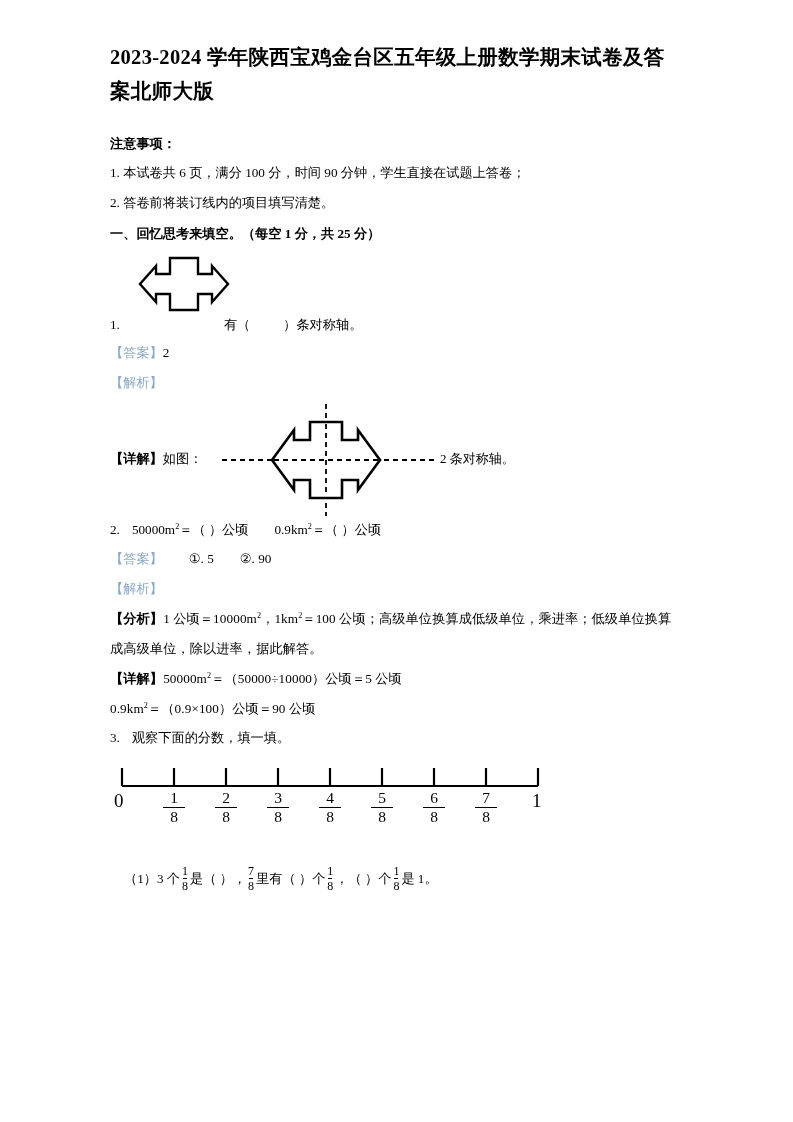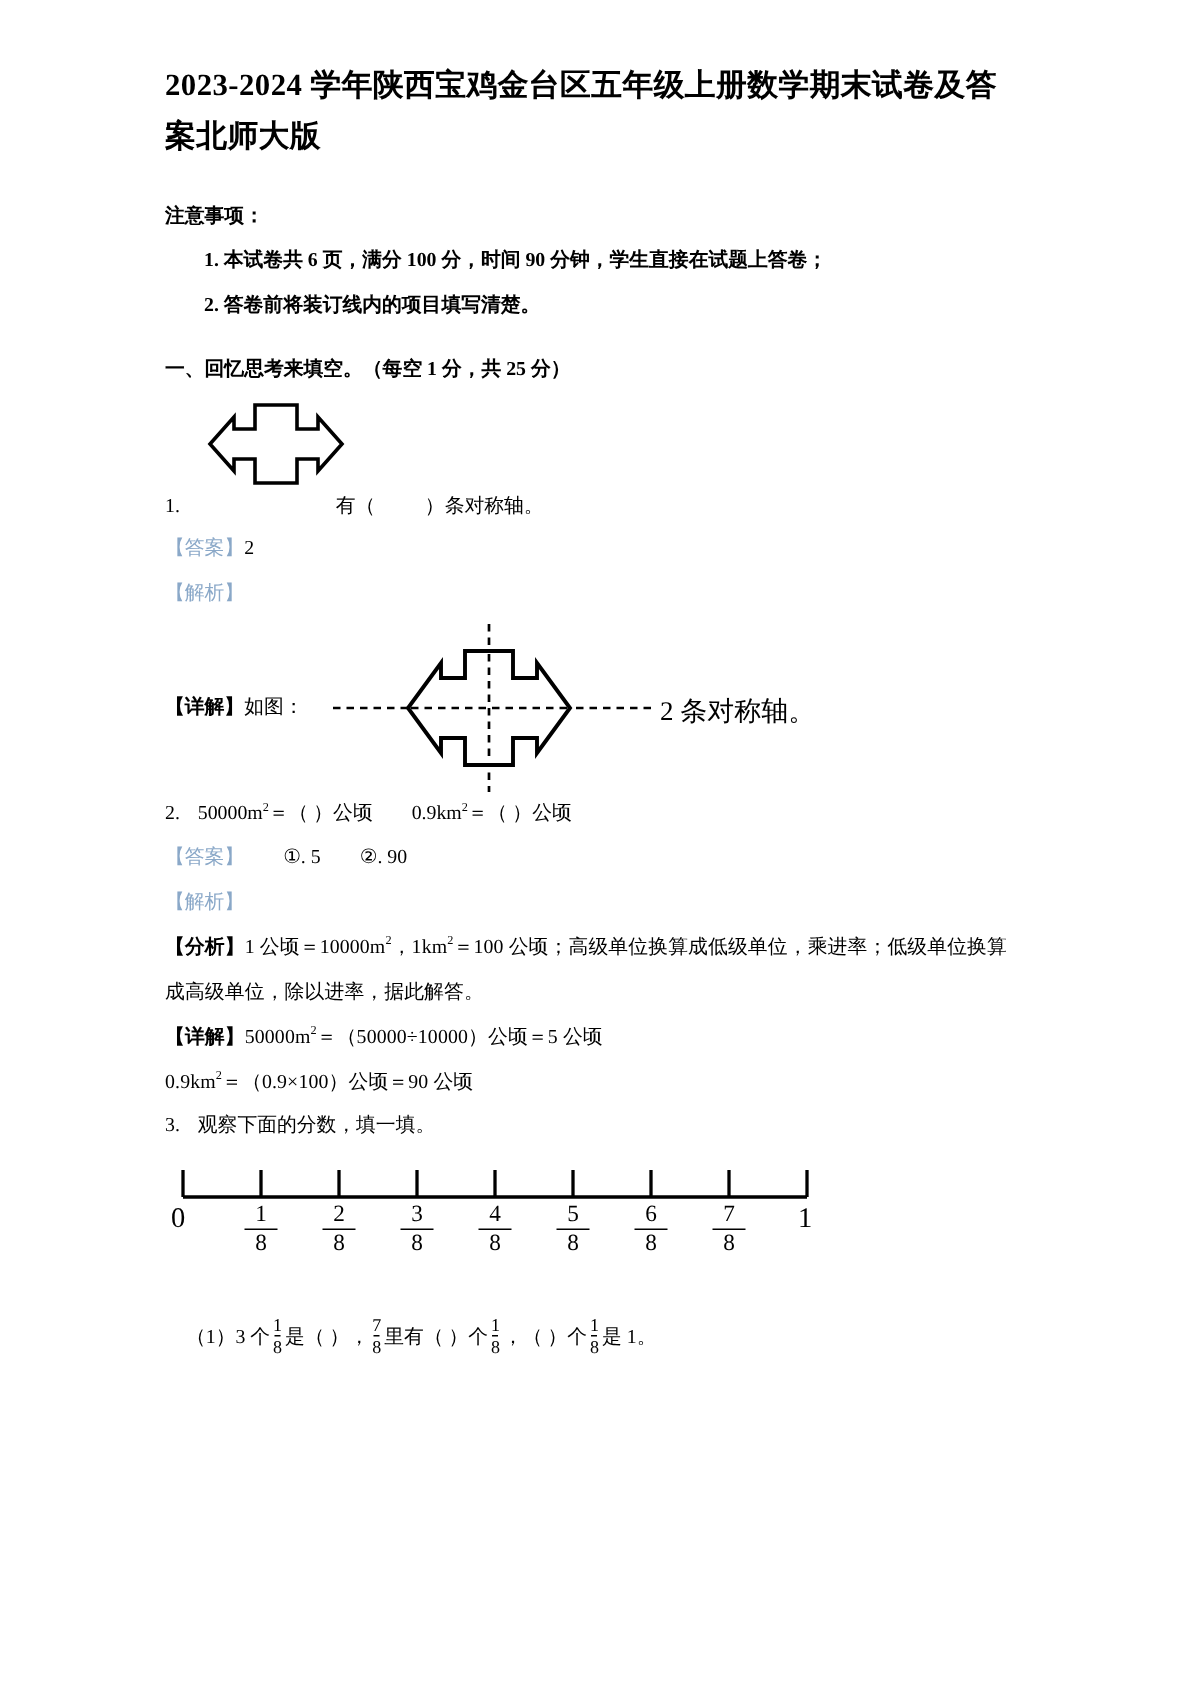--- a/index.html
+++ b/index.html
@@ -38,30 +38,29 @@
     text-align: justify;
   }
   .bold { font-weight: bold; }
   .notice-head {
     margin-top: 22px;
     font-weight: bold;
     font-size: 13.2px;
     line-height: 28px;
   }
   .notice-item {
-    font-weight: bold;
+    font-weight: normal;
     font-size: 13.2px;
     line-height: 30px;
-    margin-left: 26px;
   }
   .section-head {
     font-weight: bold;
     font-size: 13.2px;
     line-height: 32px;
-    margin-top: 12px;
+    margin-top: 0;
   }
   .tag {
     color: #8aa8c8;
     margin-top: 38px;
   }
   .ans-line, .exp-line, .ana-line, .det-line {
     font-size: 13.2px;
     line-height: 30px;
   }
   .ana-line, .det-line { letter-spacing: 0.1px; }
@@ -104,21 +103,21 @@
   }
   .det-fig {
     position: absolute;
     left: 112px;
     top: 0;
   }
   .det-tail {
     position: absolute;
     left: 330px;
     top: 46px;
-    font-size: 18px;
+    font-size: 13px;
     white-space: pre;
   }
   
   .numline-wrap {
     position: relative;
     height: 104px;
     margin-top: 8px;
   }
   .numline-svg { position: absolute; left: 0; top: 0; }
   .nl-end {

